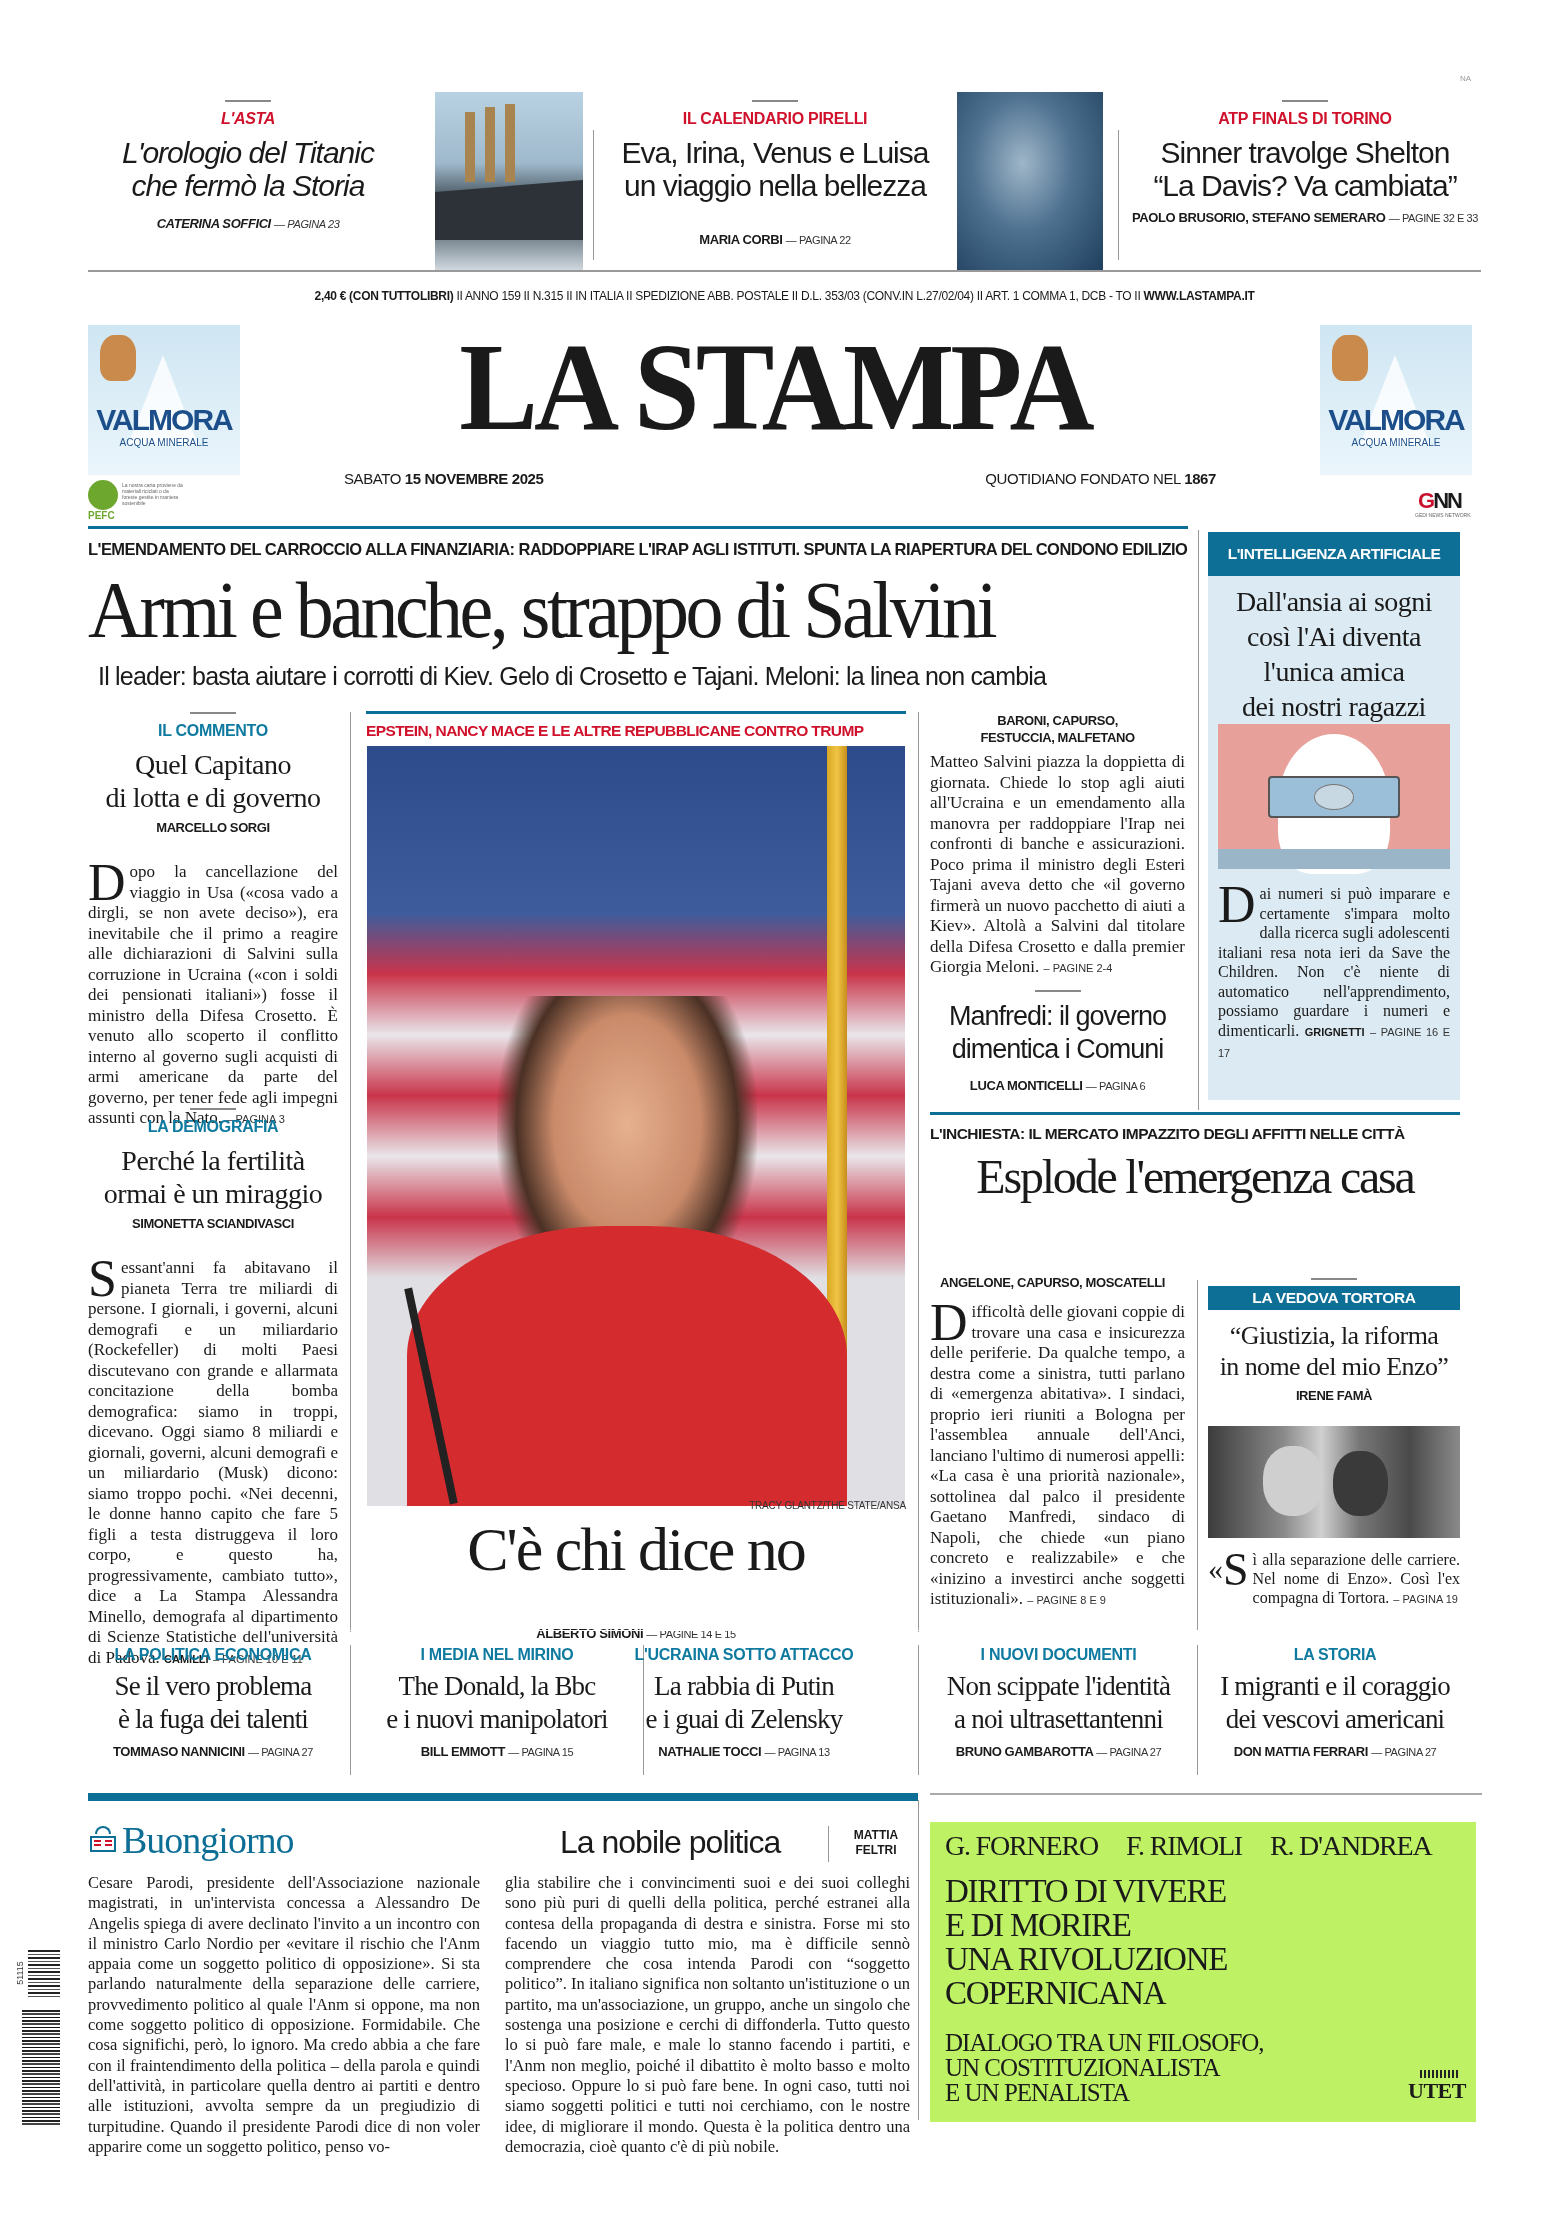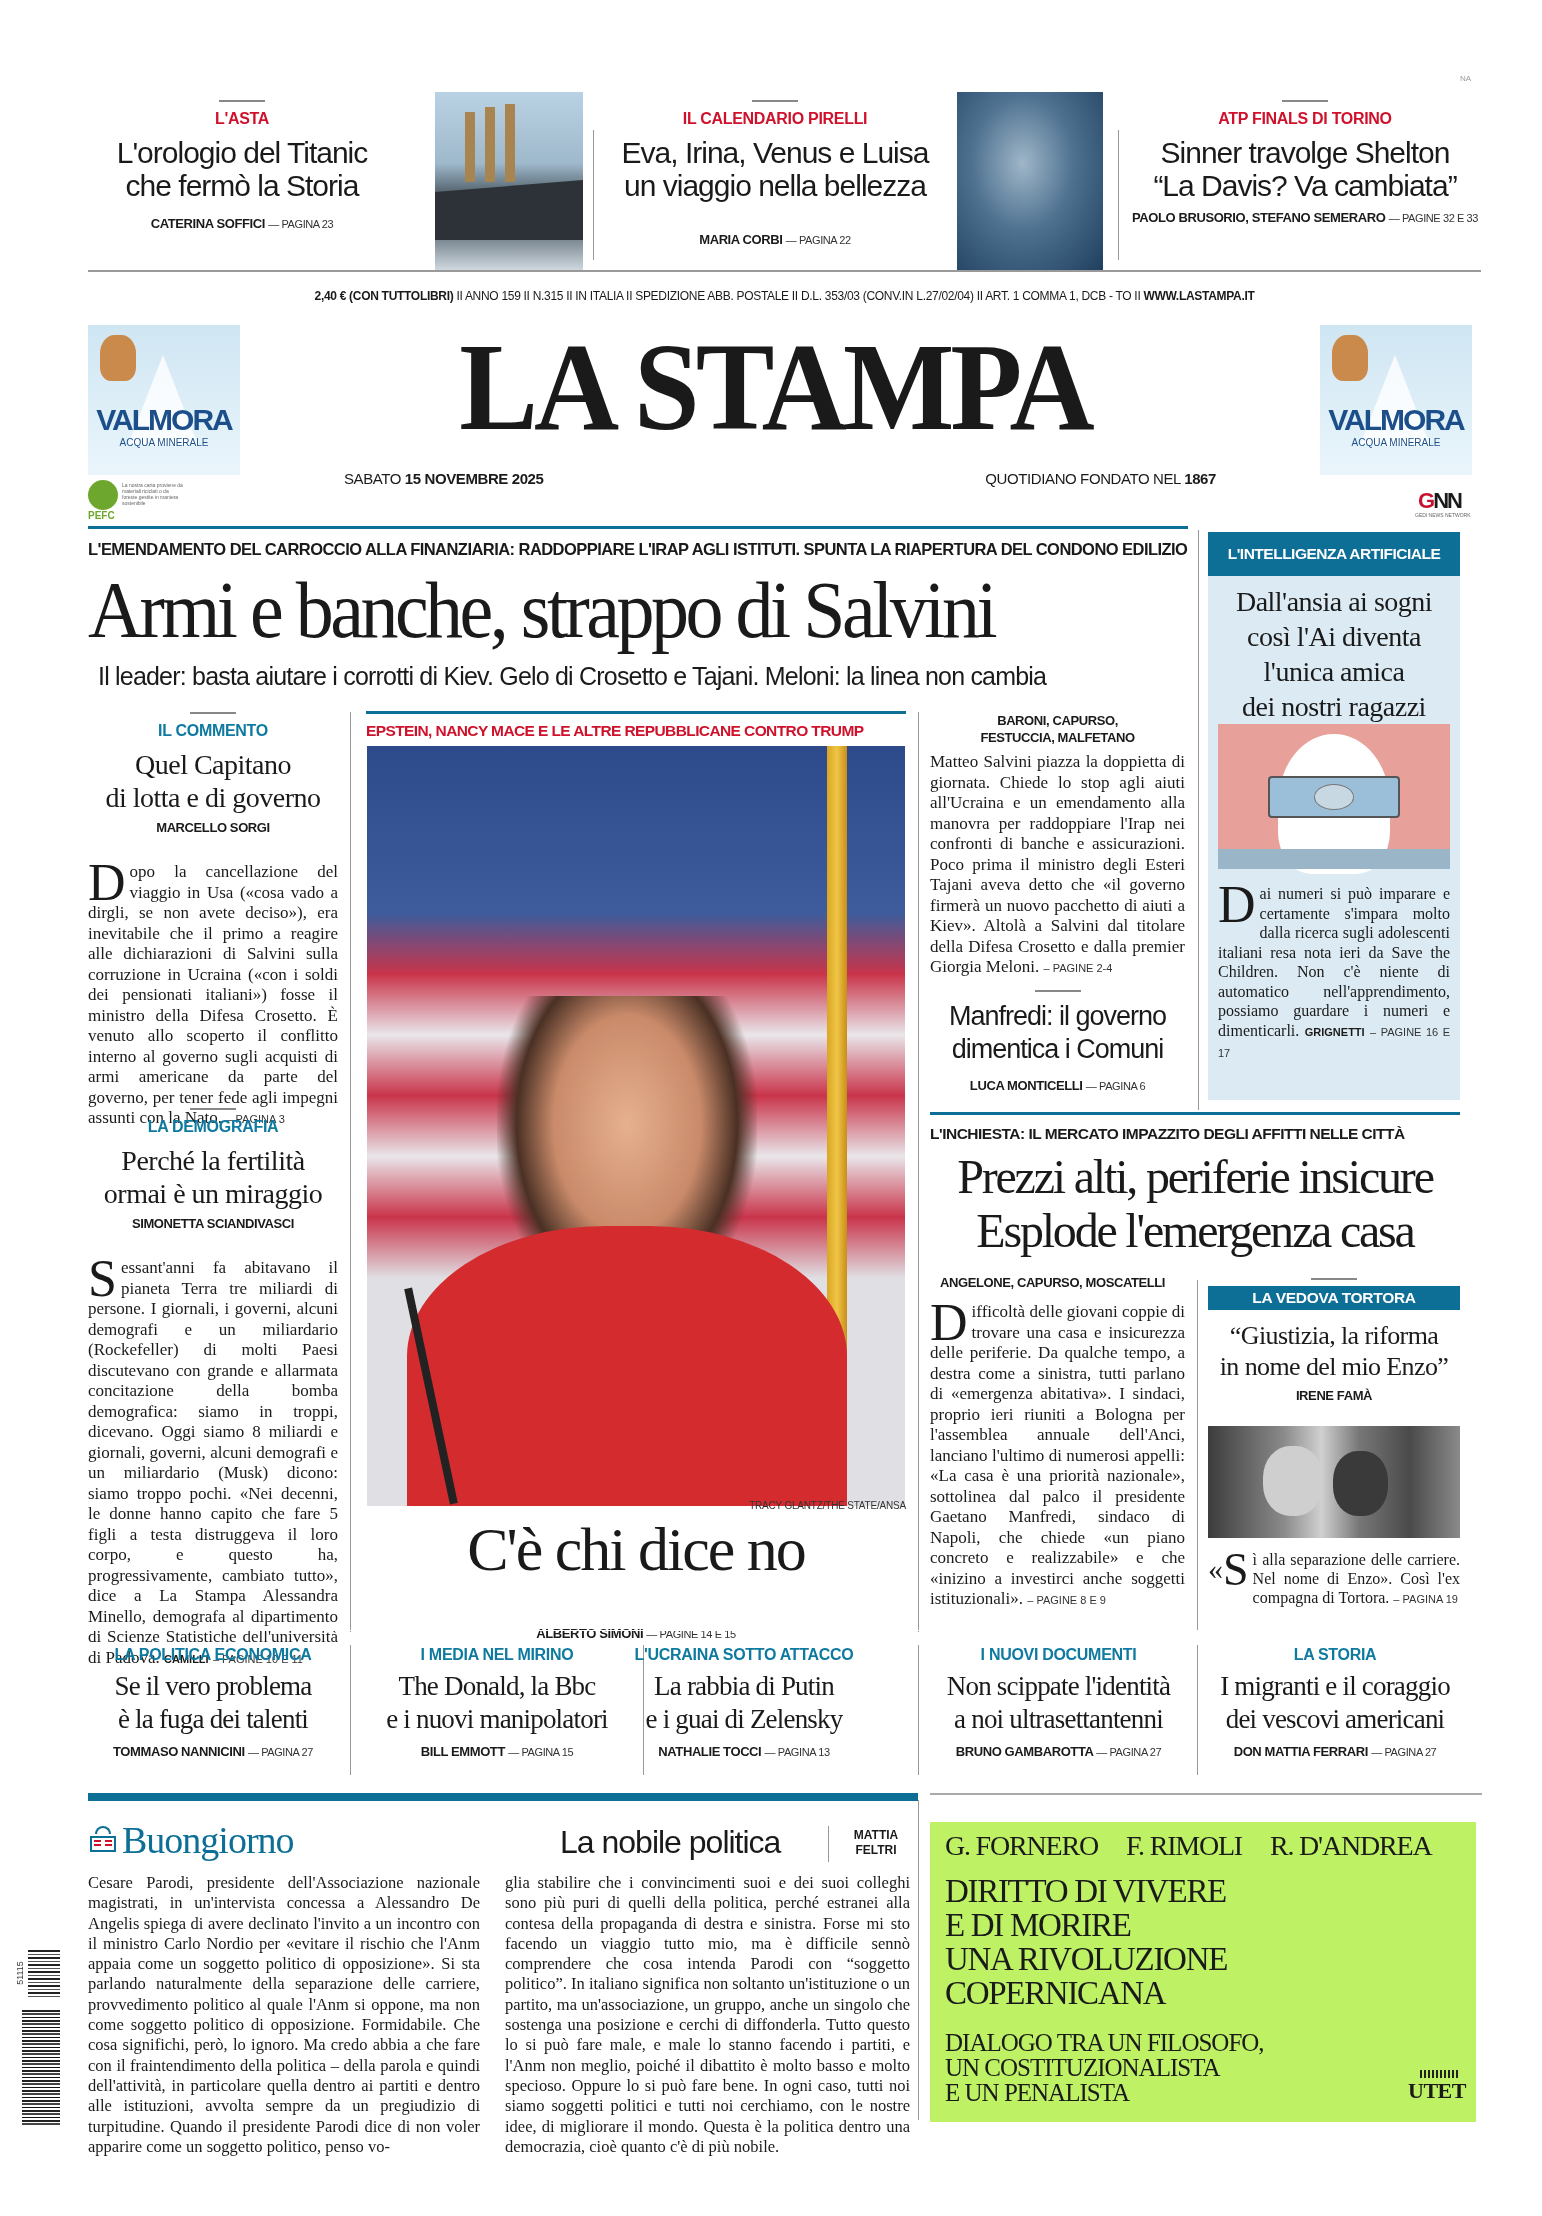--- a/index.html
+++ b/index.html
@@ -19,21 +19,21 @@
   .dropcap { float: left; font-size: 52px; line-height: 40px; padding-right: 4px; margin-top: 1px; font-weight: normal; }
   .light-head { font-family: "Liberation Sans", sans-serif; font-weight: normal; letter-spacing: -1px; }
   .photo { position: absolute; overflow: hidden; }
   .brush { height: 3px; background: #0e6f96; position: absolute; }
 </style>
 </head>
 <body>
 
 <div class="abs sans" style="left:1460px;top:74px;font-size:8px;color:#999;">NA</div>
 
-<div class="abs center" style="left:92px;top:100px;width:300px;">
+<div class="abs center" style="left:98px;top:100px;width:300px;font-style:italic;">
   <span class="dash"></span>
   <div class="kicker-red">L'ASTA</div>
   <div class="light-head" style="font-size:30px;line-height:33px;margin-top:8px;">
     <div>L'orologio del Titanic</div>
       <div>che fermò la Storia</div>
   </div>
   <div class="byline" style="margin-top:14px;"><span>CATERINA SOFFICI</span> <span class="pg">— PAGINA 23</span></div>
 </div>
 <div class="photo" style="left:435px;top:92px;width:148px;height:178px;background:linear-gradient(180deg,#b9d2e3 0%,#9fb9cc 40%,#3d4850 62%,#6b7a85 80%,#d0d8de 100%);">
   <div class="abs" style="left:30px;top:20px;width:10px;height:70px;background:#a88550;"></div>
@@ -170,21 +170,20 @@
     <div class="abs" style="left:0;top:125px;width:232px;height:20px;background:#9ab4c8;"></div>
   </div>
   <div class="abs body-text" style="left:10px;top:352px;width:232px;font-size:16px;line-height:19.5px;">
     <span class="dropcap">D</span><span>ai numeri si può imparare e certamente s'impara molto dalla ricerca sugli adolescenti italiani resa nota ieri da Save the Children. Non c'è niente di automatico nell'apprendimento, possiamo guardare i numeri e dimenticarli.</span> <b class="sans" style="font-size:11px;">GRIGNETTI</b> <span class="sans pg">– PAGINE 16 E 17</span>
   </div>
 </div>
 
 <div class="brush" style="left:930px;top:1112px;width:530px;"></div>
 <div class="abs sans" style="left:930px;top:1125px;width:530px;font-size:15.5px;font-weight:bold;letter-spacing:-0.5px;white-space:nowrap;">L'INCHIESTA: IL MERCATO IMPAZZITO DEGLI AFFITTI NELLE CITTÀ</div>
 <div class="abs serif center" style="left:925px;top:1150px;width:540px;font-size:48px;line-height:54px;letter-spacing:-2.2px;">
-    <div>Prezzi alti, periferie insicure</div>
     <div>Esplode l'emergenza casa</div>
   </div>
 <div class="abs byline" style="left:940px;top:1275px;width:250px;">ANGELONE, CAPURSO, MOSCATELLI</div>
 <div class="abs body-text" style="left:930px;top:1302px;width:255px;">
   <span class="dropcap">D</span><span>ifficoltà delle giovani coppie di trovare una casa e insicurezza delle periferie. Da qualche tempo, a destra come a sinistra, tutti parlano di «emergenza abitativa». I sindaci, proprio ieri riuniti a Bologna per l'assemblea annuale dell'Anci, lanciano l'ultimo di numerosi appelli: «La casa è una priorità nazionale», sottolinea dal palco il presidente Gaetano Manfredi, sindaco di Napoli, che chiede «un piano concreto e realizzabile» e che «inizino a investirci anche soggetti istituzionali».</span> <span class="sans pg">– PAGINE 8 E 9</span>
 </div>
 <div class="vrule" style="left:1197px;top:1280px;height:350px;"></div>
 
 <div class="abs center" style="left:1208px;top:1278px;width:252px;">
   <span class="dash" style="margin-bottom:6px;"></span>

